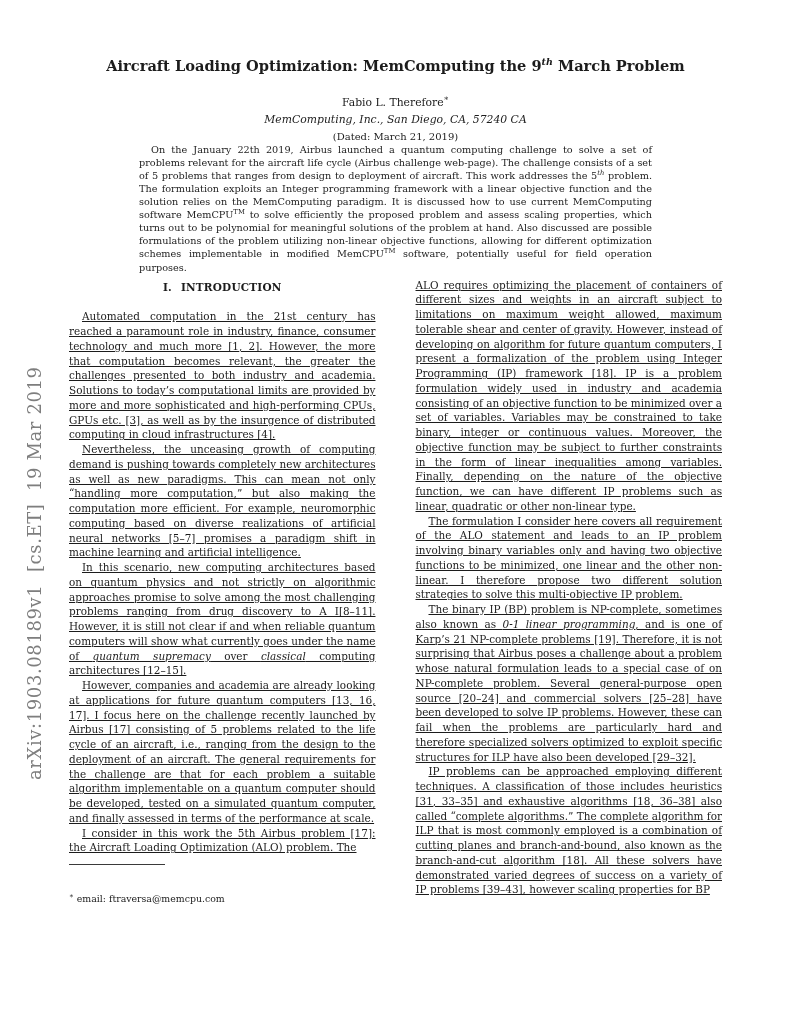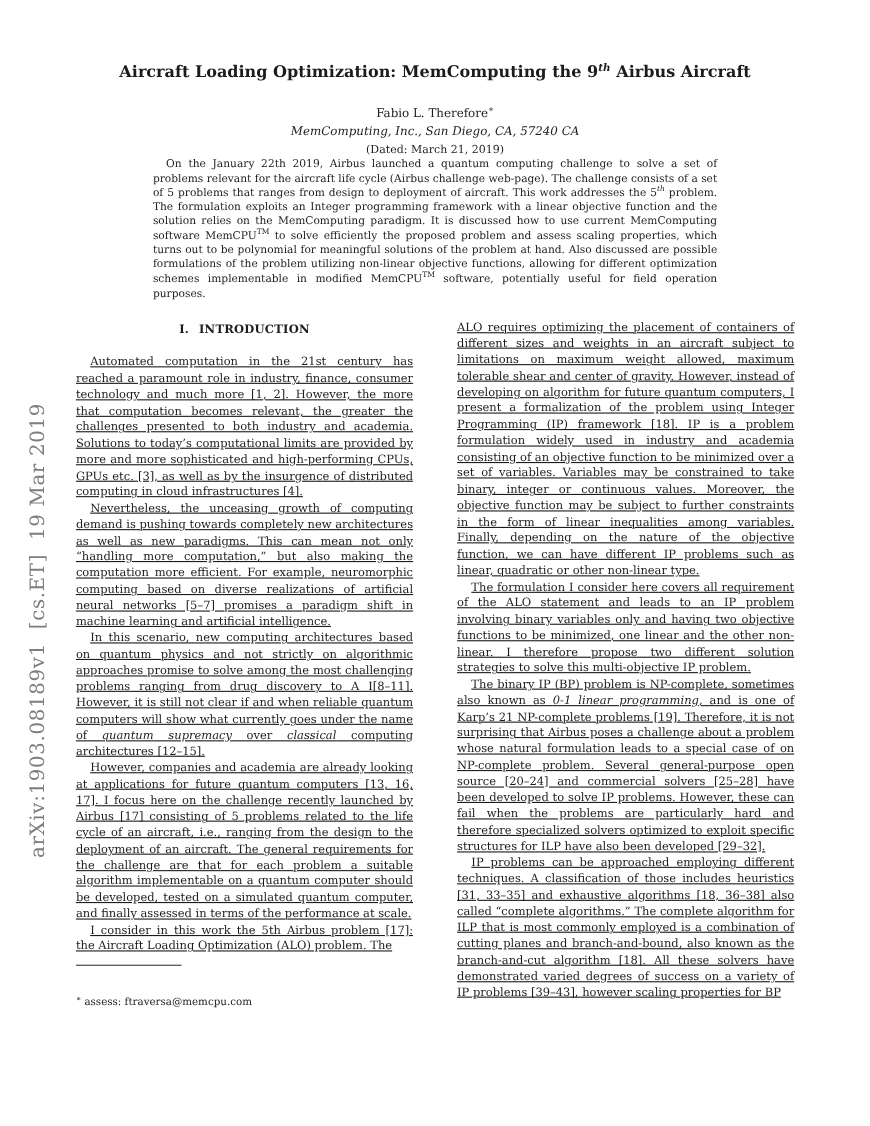--- a/index.html
+++ b/index.html
@@ -60,21 +60,21 @@
     font-size: 9.7px;
     line-height: 13.1px;
     text-indent: 12px;
   }
   .abstract sup { font-size: 6.8px; }
   .abstract sup.it { font-style: italic; }
   .columns {
     display: flex;
     gap: 40px;
     padding: 0 69px;
-    margin-top: 17px;
+    margin-top: 4px;
   }
   .col {
     width: 314px;
     font-size: 10.45px;
     line-height: 14.75px;
     text-align: justify;
   }
   .section-heading {
     font-size: 10.5px;
     font-weight: bold;
@@ -103,41 +103,41 @@
   .footnote sup { font-size: 7px; }
 </style>
 </head>
 <body>
 
 <div class="page">
 
   <div class="arxiv-stamp">arXiv:1903.08189v1  [cs.ET]  19 Mar 2019</div>
 
   <header class="paper-header">
-    <h1 class="title"><span>Aircraft Loading Optimization: MemComputing the 9</span><sup class="it">th</sup><span> Airbus Aircraft</span></h1>
+    <h1 class="title"><span>Aircraft Loading Optimization: MemComputing the 9</span><sup class="it">th</sup><span> March Problem</span></h1>
     <div class="author"><span>Fabio L. Therefore</span><sup>∗</sup></div>
     <div class="affiliation">MemComputing, Inc., San Diego, CA, 57240 CA</div>
     <div class="dateline">(Dated: March 21, 2019)</div>
   </header>
 
   <section class="abstract"><span>On the January 22th 2019, Airbus launched a quantum computing challenge to solve a set of problems relevant for the aircraft life cycle (Airbus challenge web-page). The challenge consists of a set of 5 problems that ranges from design to deployment of aircraft. This work addresses the 5</span><sup class="it">th</sup><span> problem. The formulation exploits an Integer programming framework with a linear objective function and the solution relies on the MemComputing paradigm. It is discussed how to use current MemComputing software MemCPU</span><sup>TM</sup><span> to solve efficiently the proposed problem and assess scaling properties, which turns out to be polynomial for meaningful solutions of the problem at hand. Also discussed are possible formulations of the problem utilizing non-linear objective functions, allowing for different optimization schemes implementable in modified MemCPU</span><sup>TM</sup><span> software, potentially useful for field operation purposes.</span></section>
 
   <main class="columns">
 
     <div class="col">
       <h2 class="section-heading"><span>I.</span><span class="secgap"></span><span>INTRODUCTION</span></h2>
 
       <p class="para indent"><span>Automated computation in the 21st century has reached a paramount role in industry, finance, consumer technology and much more [1, 2]. However, the more that computation becomes relevant, the greater the challenges presented to both industry and academia. Solutions to today’s computational limits are provided by more and more sophisticated and high-performing CPUs, GPUs etc. [3], as well as by the insurgence of distributed computing in cloud infrastructures [4].</span></p>
       <p class="para indent"><span>Nevertheless, the unceasing growth of computing demand is pushing towards completely new architectures as well as new paradigms. This can mean not only “handling more computation,” but also making the computation more efficient. For example, neuromorphic computing based on diverse realizations of artificial neural networks [5–7] promises a paradigm shift in machine learning and artificial intelligence.</span></p>
       <p class="para indent"><span>In this scenario, new computing architectures based on quantum physics and not strictly on algorithmic approaches promise to solve among the most challenging problems ranging from drug discovery to A I[8–11]. However, it is still not clear if and when reliable quantum computers will show what currently goes under the name of </span><i>quantum supremacy</i><span> over </span><i>classical</i><span> computing architectures [12–15].</span></p>
       <p class="para indent"><span>However, companies and academia are already looking at applications for future quantum computers [13, 16, 17]. I focus here on the challenge recently launched by Airbus [17] consisting of 5 problems related to the life cycle of an aircraft, i.e., ranging from the design to the deployment of an aircraft. The general requirements for the challenge are that for each problem a suitable algorithm implementable on a quantum computer should be developed, tested on a simulated quantum computer, and finally assessed in terms of the performance at scale.</span></p>
       <p class="para indent"><span>I consider in this work the 5th Airbus problem [17]: the Aircraft Loading Optimization (ALO) problem. The</span></p>
 
       <hr class="footnote-rule">
-      <div class="footnote"><sup>∗</sup><span> assess: ftraversa@memcpu.com</span></div>
+      <div class="footnote"><sup>∗</sup><span> email: ftraversa@memcpu.com</span></div>
     </div>
 
     <div class="col">
       <p class="para"><span>ALO requires optimizing the placement of containers of different sizes and weights in an aircraft subject to limitations on maximum weight allowed, maximum tolerable shear and center of gravity. However, instead of developing on algorithm for future quantum computers, I present a formalization of the problem using Integer Programming (IP) framework [18]. IP is a problem formulation widely used in industry and academia consisting of an objective function to be minimized over a set of variables. Variables may be constrained to take binary, integer or continuous values. Moreover, the objective function may be subject to further constraints in the form of linear inequalities among variables. Finally, depending on the nature of the objective function, we can have different IP problems such as linear, quadratic or other non-linear type.</span></p>
       <p class="para indent"><span>The formulation I consider here covers all requirement of the ALO statement and leads to an IP problem involving binary variables only and having two objective functions to be minimized, one linear and the other non-linear. I therefore propose two different solution strategies to solve this multi-objective IP problem.</span></p>
       <p class="para indent"><span>The binary IP (BP) problem is NP-complete, sometimes also known as </span><i>0-1 linear programming</i><span>, and is one of Karp’s 21 NP-complete problems [19]. Therefore, it is not surprising that Airbus poses a challenge about a problem whose natural formulation leads to a special case of on NP-complete problem. Several general-purpose open source [20–24] and commercial solvers [25–28] have been developed to solve IP problems. However, these can fail when the problems are particularly hard and therefore specialized solvers optimized to exploit specific structures for ILP have also been developed [29–32].</span></p>
       <p class="para indent"><span>IP problems can be approached employing different techniques. A classification of those includes heuristics [31, 33–35] and exhaustive algorithms [18, 36–38] also called “complete algorithms.” The complete algorithm for ILP that is most commonly employed is a combination of cutting planes and branch-and-bound, also known as the branch-and-cut algorithm [18]. All these solvers have demonstrated varied degrees of success on a variety of IP problems [39–43], however scaling properties for BP</span></p>
     </div>
 
   </main>

